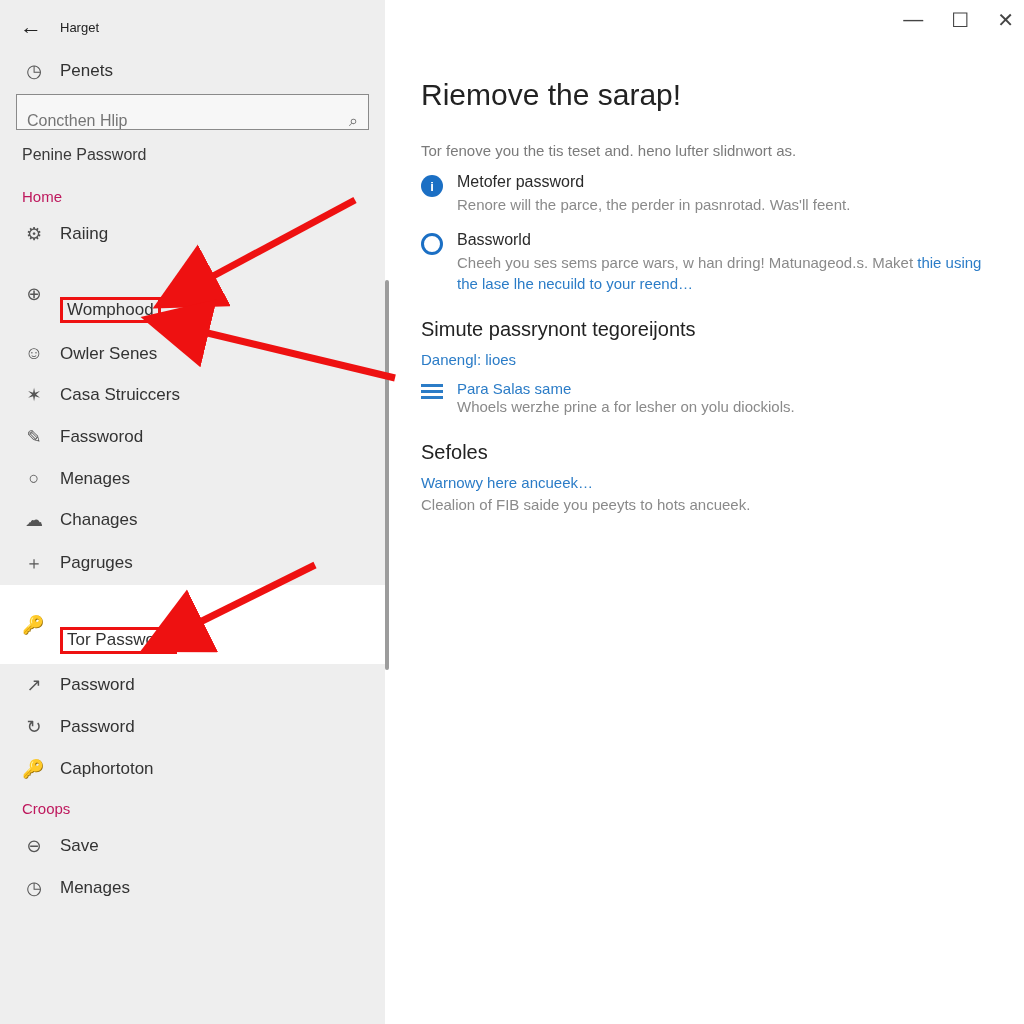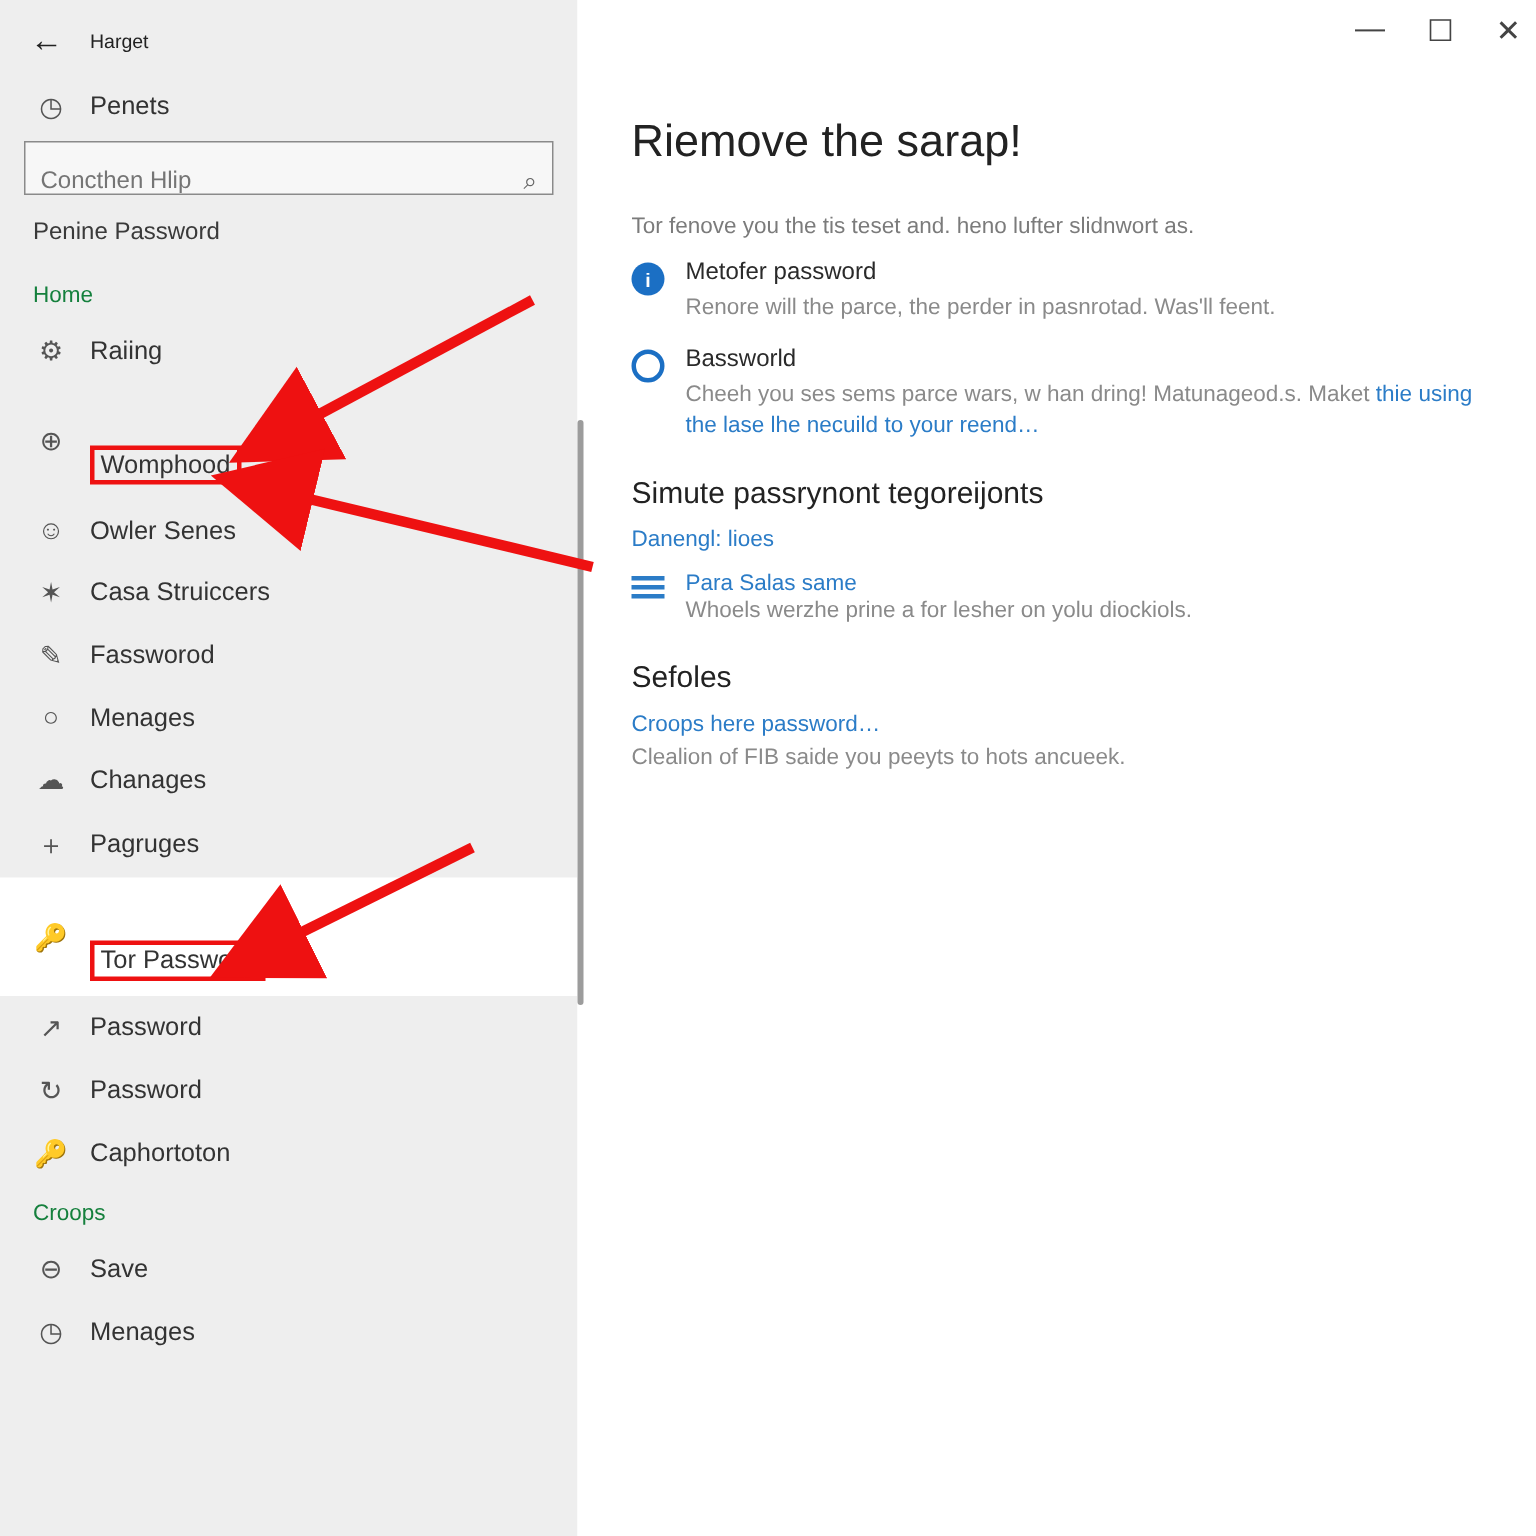--- a/index.html
+++ b/index.html
@@ -8,21 +8,21 @@
   .sidebar { width: 385px; background: #eeeeee; padding: 12px 0 20px 0; display: flex; flex-direction: column; }
   .sb-head { display: flex; align-items: center; gap: 18px; padding: 2px 20px 14px 20px; }
   .back-arrow { font-size: 22px; color: #222; cursor: pointer; }
   .app-title { font-size: 13px; color: #222; }
   .sb-row { display: flex; align-items: center; gap: 14px; padding: 6px 22px; color: #323232; font-size: 17px; }
   .sb-row .ic { width: 24px; text-align: center; font-size: 18px; color: #555; }
   .search-wrap { margin: 6px 16px 10px 16px; display: flex; align-items: flex-start; border: 1px solid #8a8a8a; background: #f7f7f7; height: 36px; padding: 17px 10px; }
   .search-wrap input { flex: 1; border: none; background: transparent; font-size: 16px; color: #888; outline: none; }
   .search-wrap .mag { color: #666; font-size: 16px; }
   .subtitle { padding: 6px 22px 14px 22px; font-size: 16px; color: #3a3a3a; }
-  .section-head { padding: 10px 22px 8px 22px; font-size: 15px; color: #15803d; }
+  .section-head { padding: 10px 22px 8px 22px; font-size: 15px; color: #be185d; }
   .nav-item { display: flex; align-items: center; gap: 14px; padding: 10px 22px; color: #333; font-size: 17px; cursor: pointer; position: relative; }
   .nav-item .ic { width: 24px; text-align: center; font-size: 18px; color: #555; }
   .nav-item.sel { background: #fff; }
   .hl { border: 3px solid #e11; padding: 0 4px; display: inline-block; line-height: 1.2; margin-top: 32px; }
   .main { flex: 1; position: relative; padding: 0; background: #fff; }
   .win-controls { position: absolute; top: 8px; right: 10px; display: flex; gap: 28px; color: #444; font-size: 20px; }
   .win-controls span { cursor: pointer; }
   .content { padding: 78px 30px 0 36px; position: relative; }
   .page-title { font-size: 30px; color: #222; font-weight: 400; margin-bottom: 30px; }
   .sect-title { font-size: 20px; color: #222; margin-bottom: 10px; }
@@ -173,21 +173,21 @@
             </div>
           <div>
             <div class="link" style="font-size:15px;">Para Salas same</div>
             <div class="b-desc">Whoels werzhe prine a for lesher on yolu diockiols.</div>
           </div>
         </div>
       </div>
 
       <div class="sect3">
         <div class="sect-title">Sefoles</div>
-        <div class="link" style="font-size:15px;margin:8px 0 4px 0;">Croops here password…</div>
+        <div class="link" style="font-size:15px;margin:8px 0 4px 0;">Warnowy here ancueek…</div>
         <div class="b-desc">Clealion of FIB saide you peeyts to hots ancueek.</div>
       </div>
     </div>
   </div>
 </div>
 
 <div class="arrow" style="left:180px; top:190px;">
   <svg width="190" height="110">
       <defs>
         <marker id="ah1" markerWidth="12" markerHeight="12" refX="2" refY="5" orient="auto">

